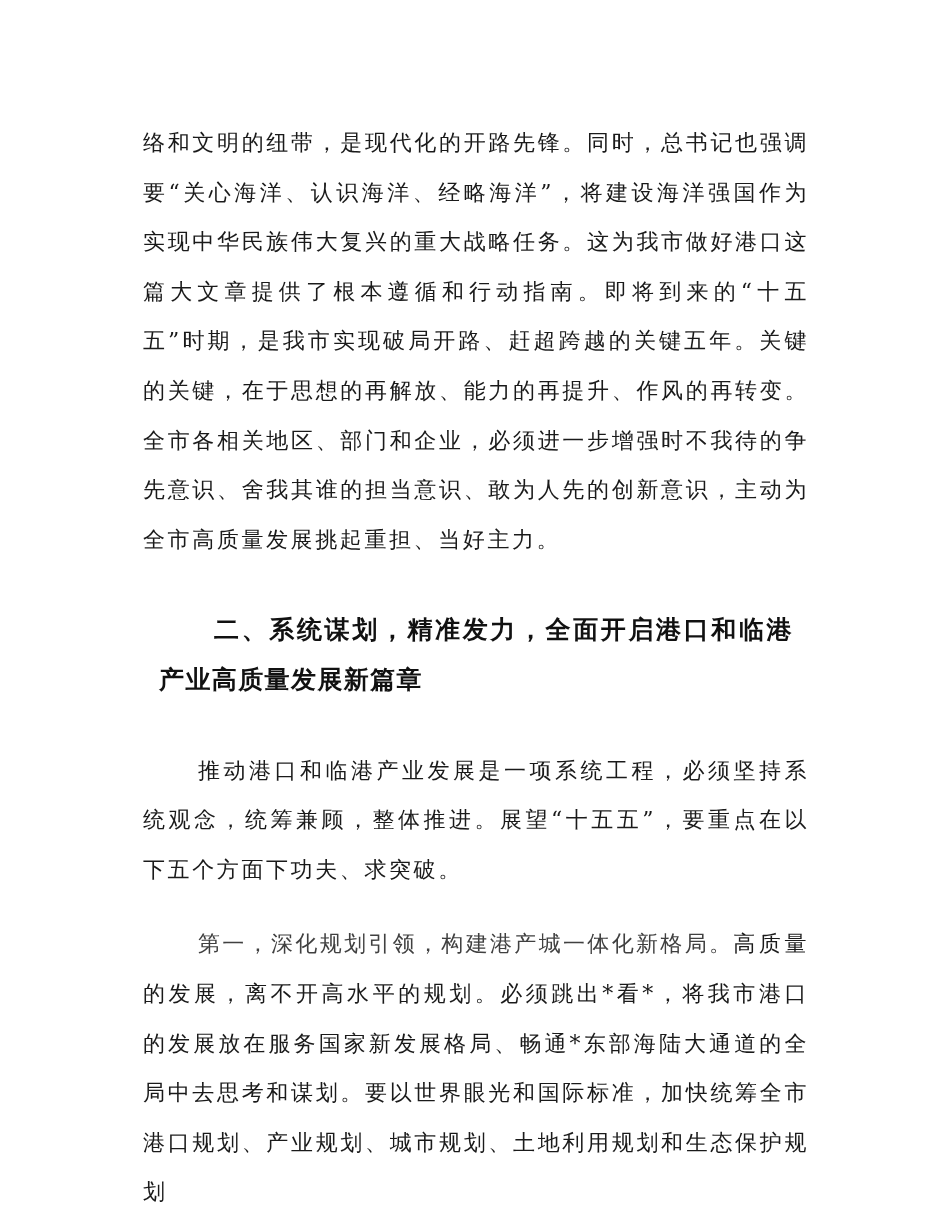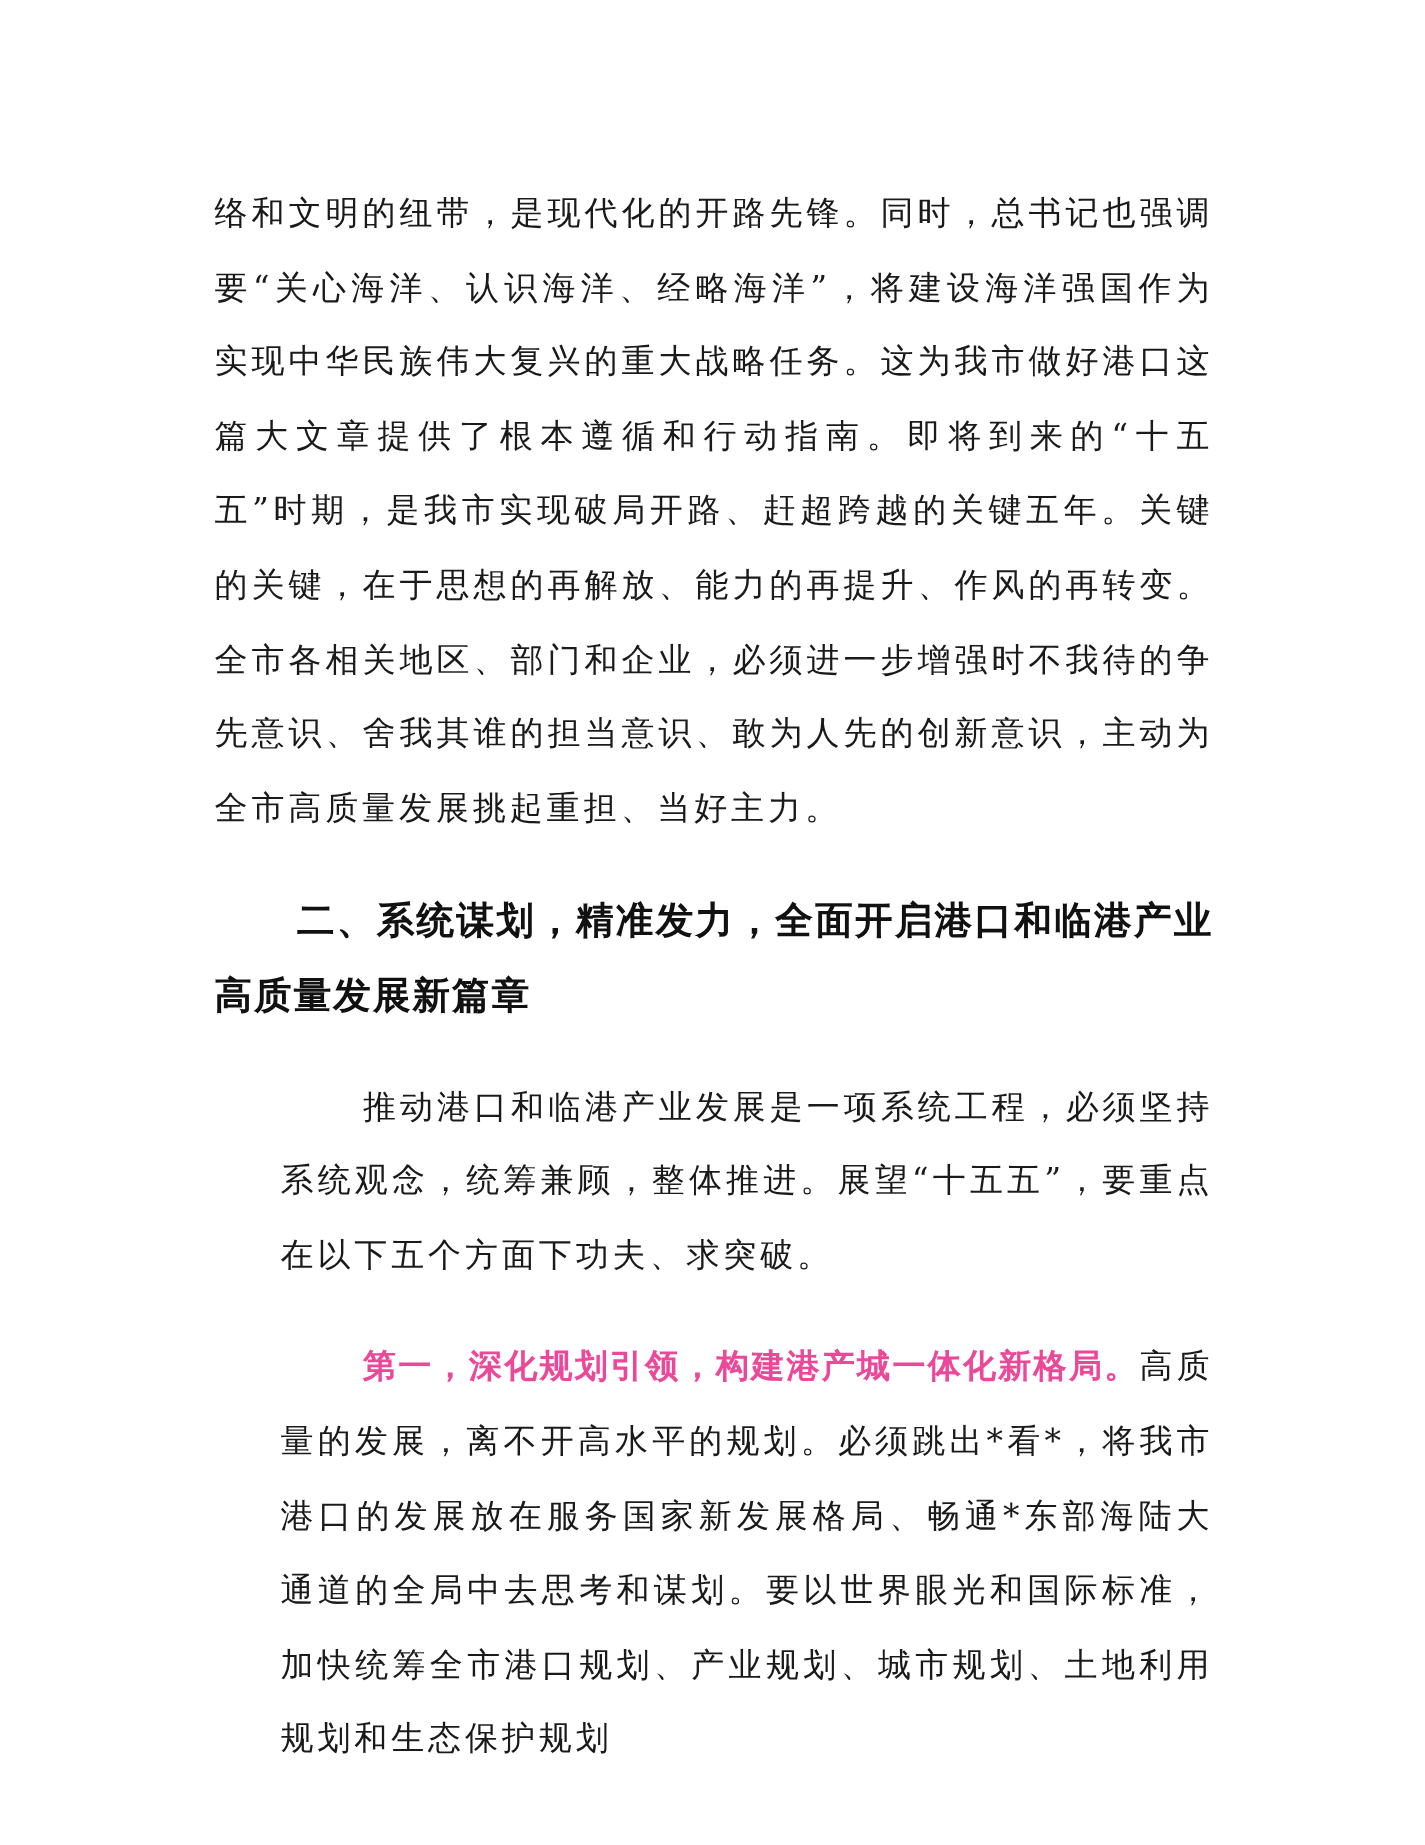--- a/index.html
+++ b/index.html
@@ -26,40 +26,39 @@
       font-size: 22px;
       line-height: 49.6px;
       text-align: justify;
       text-justify: inter-character;
       letter-spacing: 2.6px;
       word-break: break-all;
       font-weight: normal;
     }
     .indent {
       text-indent: 55px;
-      margin-left: 44px;
     }
     .heading {
-      margin: 0;
+      margin: 16px;
       font-family: "DejaVu Sans", "Liberation Sans", sans-serif;
       font-size: 25px;
       line-height: 49.6px;
       font-weight: bold;
       letter-spacing: 1.4px;
       text-align: justify;
       word-break: break-all;
       color: #111111;
     }
     .gap-lg { height: 25px; }
     .gap-md { height: 25px; }
     .lead {
       font-family: "DejaVu Sans", "Liberation Sans", sans-serif;
-      font-weight: bold;
+      font-weight: normal;
       letter-spacing: 1.4px;
-      color: #ec4899;
+      color: #404040;
     }
   </style>
 </head>
 <body>
 
 <div class="page">
   <p class="para">络和文明的纽带，是现代化的开路先锋。同时，总书记也强调要“关心海洋、认识海洋、经略海洋”，将建设海洋强国作为实现中华民族伟大复兴的重大战略任务。这为我市做好港口这篇大文章提供了根本遵循和行动指南。即将到来的“十五五”时期，是我市实现破局开路、赶超跨越的关键五年。关键的关键，在于思想的再解放、能力的再提升、作风的再转变。全市各相关地区、部门和企业，必须进一步增强时不我待的争先意识、舍我其谁的担当意识、敢为人先的创新意识，主动为全市高质量发展挑起重担、当好主力。</p>
 
   <div class="gap-lg"></div>
 

